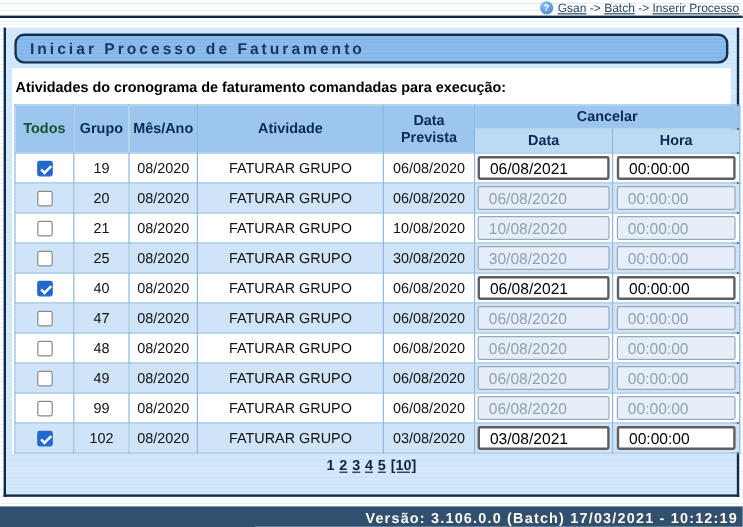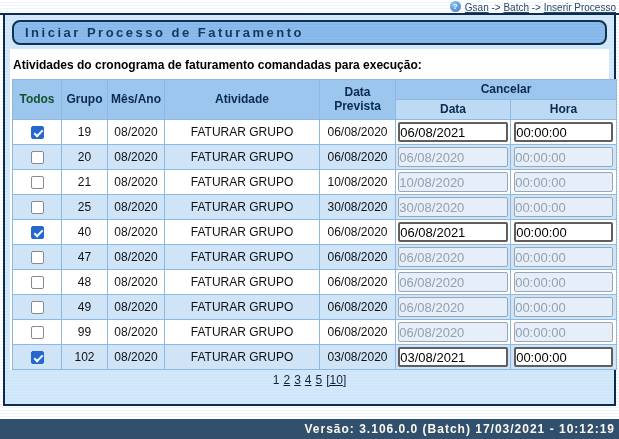--- a/index.html
+++ b/index.html
@@ -20,21 +20,21 @@
     width:11px; height:11px; border-radius:50%;
     background:radial-gradient(circle at 35% 30%, #8ec2f0, #3a7cc8);
     color:#fff; font-size:8px; font-weight:bold; line-height:11px; text-align:center;
     margin-right:4px; cursor:pointer;
   }
   .bc-link { color:#2c4a68; font-size:10px; text-decoration:underline; cursor:pointer; }
   .bc-sep  { color:#2c4a68; font-size:10px; white-space:pre; }
 
   
   .container {
-    margin:0 3px; flex:0 0 391px; height:391px;
+    margin:8px 3px; flex:0 0 391px; height:391px;
     border:2px solid #0c2b4e; border-top:none;
     background:repeating-linear-gradient(180deg,#d3e9fb 0px,#d3e9fb 2px,#c5dff4 3px);
     display:flex; flex-direction:column;
   }
   .titlebar {
     margin:5px 7px 4px 7px; height:25px;
     border:2px solid #10314f; border-radius:8px;
     background:repeating-linear-gradient(180deg,#8abbec 0px,#8abbec 2px,#7cafe4 3px);
     display:flex; align-items:center; padding-left:11px;
     color:#17365a; font-size:13px; font-weight:bold; letter-spacing:2.5px;
@@ -63,38 +63,38 @@
   }
   .cb.checked { background:#2468cf; border-color:#2468cf; }
   .cb.checked::after {
     content:""; position:absolute; left:2px; top:3px; width:7px; height:3px;
     border-left:2px solid #fff; border-bottom:2px solid #fff; transform:rotate(-45deg);
   }
 
   
   input.txt {
     width:96%; height:20px; font-family:"Liberation Sans", sans-serif;
-    font-size:13px; padding:0 0; color:#000; background:#fff;
+    font-size:13px; padding:0 8px; color:#000; background:#fff;
     border:2px solid #5f5f5f; border-radius:2px;
   }
   td.hora-cell input.txt { width:94%; }
   input.txt.dis {
     background:#e6eef9; color:#93a0ad; border:1px solid #9aa6b2;
   }
 
   
   .btn-row { display:flex; justify-content:space-between; margin:5px 6px 2px 6px; }
   .btn {
     min-width:72px; height:22px; font-family:"Liberation Sans", sans-serif;
     font-size:13px; color:#0c2b4e; background:linear-gradient(180deg,#e9f2fb,#c9ddf1);
     border:1px solid #7a93ad; border-right:2px solid #16365c; border-bottom:3px solid #16365c;
     padding:0 8px; cursor:pointer;
   }
 
-  .pagination { text-align:center; font-size:12px; font-weight:normal; color:#14233c; padding:3px 0 2px 0; }
+  .pagination { text-align:center; font-size:12px; font-weight:bold; color:#14233c; padding:3px 0 2px 0; }
   .pagination a { color:#14233c; text-decoration:underline; cursor:pointer; margin:0 2px; }
   .pagination span.cur { margin:0 2px; text-decoration:none; }
 
   .gap { flex:1 1 auto; }
 
   .footer {
     flex:0 0 20px; height:20px; background:#31506e;
     display:flex; align-items:center; justify-content:flex-end;
     color:#fdf9f0; font-size:12px; font-weight:bold; letter-spacing:1px; padding-right:4px;
   }

